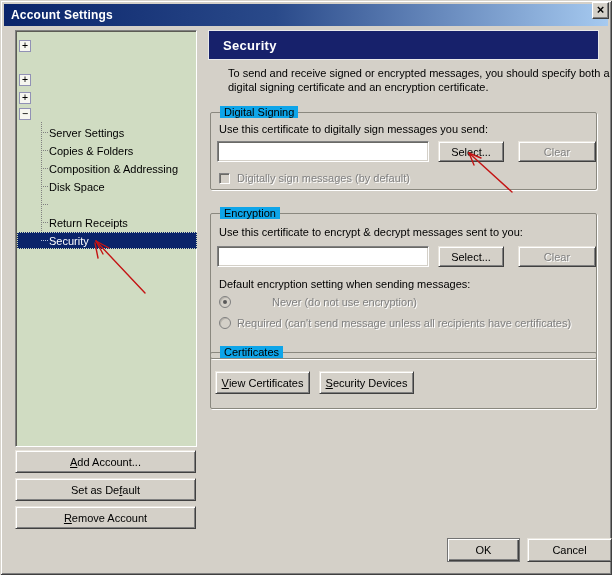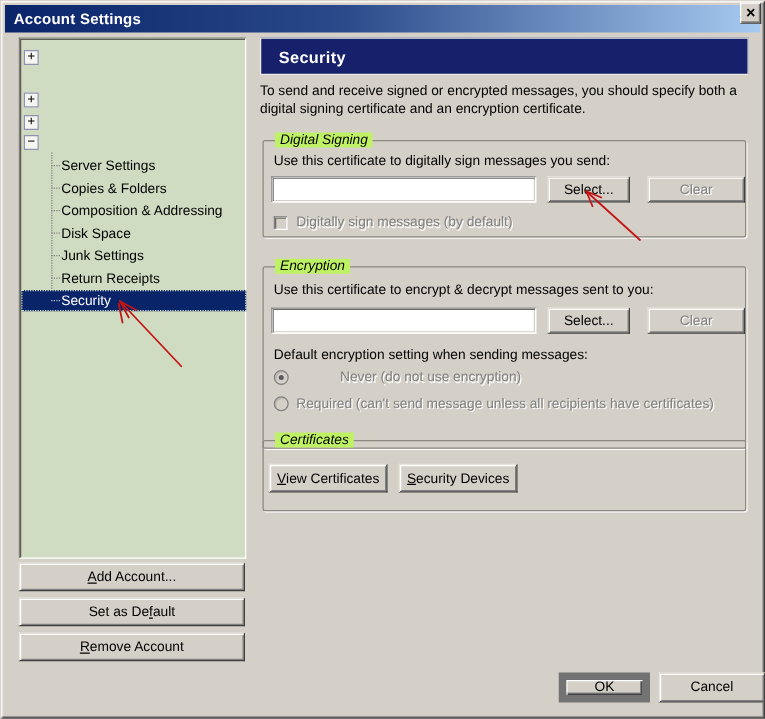--- a/index.html
+++ b/index.html
@@ -41,36 +41,36 @@
     padding-left:32px; white-space:nowrap; cursor:default;
   }
   .treeitem.selected { background:#0a246a; color:#fff; outline:1px dotted #cfdcc0; outline-offset:-1px; }
   .btn {
     position:absolute; background:#d4d0c8; color:#000; font-size:11px; font-family:inherit;
     border:1px solid; border-color:#e8e4dc #404040 #404040 #e8e4dc;
     box-shadow: inset 1px 1px 0 #fff, inset -1px -1px 0 #808080;
     display:flex; align-items:center; justify-content:center; cursor:default; white-space:nowrap;
   }
   .btn.default {
-    border:6px solid #737373;
+    border:1px solid #737373;
     box-shadow: inset 1px 1px 0 #fff, inset -1px -1px 0 #404040, inset -2px -2px 0 #808080;
   }
   .btn.disabled { color:#808080; text-shadow:1px 1px 0 #fff; }
   .u { text-decoration:underline; }
   .banner {
     position:absolute; left:208px; top:30px; width:391px; height:30px; background:#17216b;
     border:1px solid #e9e9e9; display:flex; align-items:center; padding-left:14px;
   }
   .banner span { color:#fff; font-weight:bold; font-size:13px; letter-spacing:.3px; }
-  .intro { position:absolute; left:208px; top:66px; width:384px; line-height:14px; }
+  .intro { position:absolute; left:228px; top:66px; width:384px; line-height:14px; }
   .groupbox {
     position:absolute; left:210px; width:387px;
     border:1px solid #8a887f; border-radius:2px; box-shadow:1px 1px 0 #fff;
   }
-  .legend { position:absolute; top:-7px; left:9px; background:#bef264; padding:0 4px;font-style:italic; }
+  .legend { position:absolute; top:-7px; left:9px; background:#0ea5e9; padding:0 4px; }
   .field {
     position:absolute; background:#fff; border:1px solid; border-color:#808080 #fff #fff #808080;
     box-shadow: inset 1px 1px 0 #6a6a66, inset -1px -1px 0 #d4d0c8;
     font-family:inherit; font-size:11px; padding:0 4px; outline:none;
   }
   .dislabel { position:absolute; color:#808080; text-shadow:1px 1px 0 #fff; white-space:nowrap; }
   .lbl { position:absolute; white-space:nowrap; }
   .checkbox {
     position:absolute; width:11px; height:11px; background:#d4d0c8;
     border:1px solid; border-color:#808080 #fff #fff #808080; box-shadow: inset 1px 1px 0 #6a6a66;
@@ -120,23 +120,20 @@
         <span>Server Settings</span>
       </div>
     <div class="treeitem" style="top:111px;">
         <span>Copies &amp; Folders</span>
       </div>
     <div class="treeitem" style="top:129px;">
         <span>Composition &amp; Addressing</span>
       </div>
     <div class="treeitem" style="top:147px;">
         <span>Disk Space</span>
-      </div>
-    <div class="treeitem" style="top:165px;">
-        <span>Junk Settings</span>
       </div>
     <div class="treeitem" style="top:183px;">
         <span>Return Receipts</span>
       </div>
     <div class="treeitem selected" style="top:201px;">
       <span class="stub onsel" style="left:24px; top:8px; width:7px;"></span>
       <span>Security</span>
     </div>
   </div>
 

